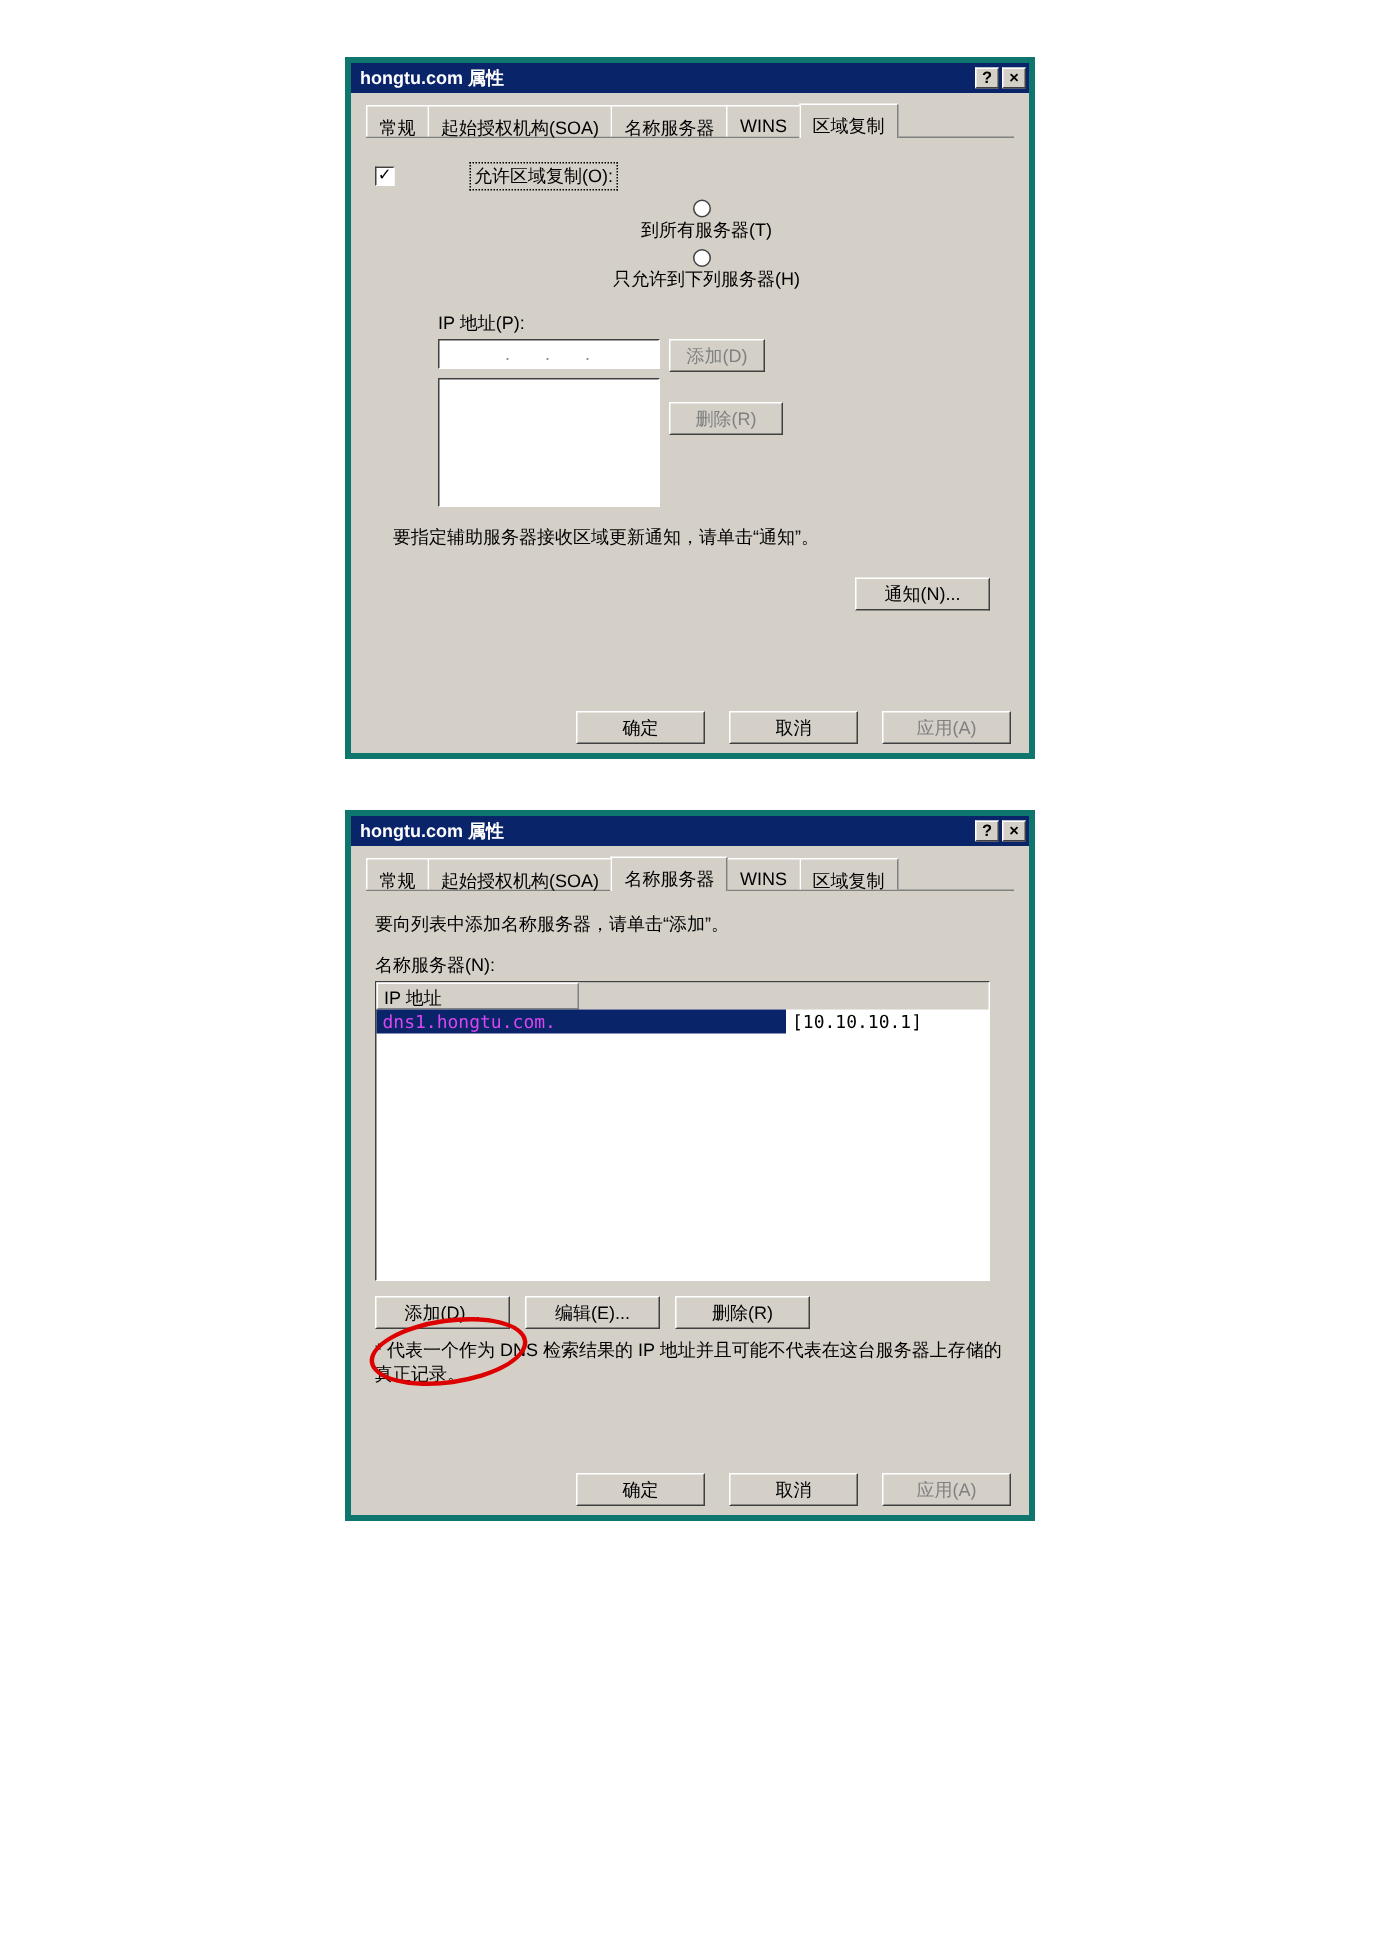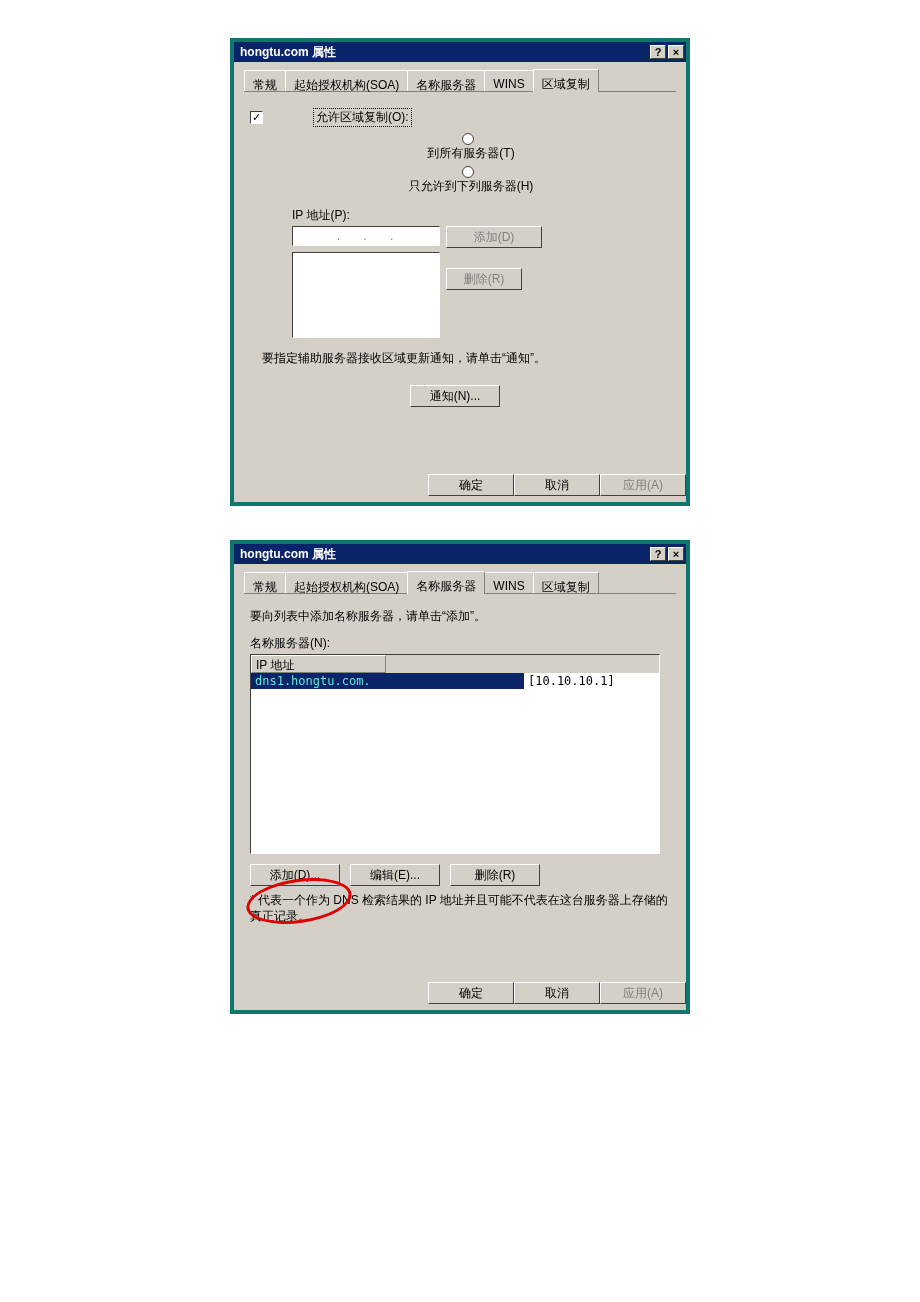--- a/index.html
+++ b/index.html
@@ -125,24 +125,24 @@
       border:1px solid #fff;
       border-right-color:#404040; border-bottom-color:#404040;
       display:inline-flex; align-items:center; justify-content:center;
       font-family: "SimSun", sans-serif;
     }
     .btn.disabled { color:#808080; }
     .ipbtnrow { display:flex; margin-left:42px; align-items:flex-start; }
     .ipbtncol { display:flex; flex-direction:column; margin-left:6px; gap:6px; }
 
     .note { margin: 12px 0 0 12px; }
-    .notifyrow { display:flex; justify-content:center; margin:18px 10px 0 0;}
+    .notifyrow { display:flex; justify-content:flex-end; margin:18px 10px 0 0;}
     .footer {
       position:absolute; left:0; right:0; bottom:6px;
-      display:flex; justify-content:flex-end; gap:0; 
+      display:flex; justify-content:flex-end; gap:16px; padding-right:12px;
     }
     .footer .btn { width:86px; }
 
     
     .nslist {
       width: 410px; height: 200px;
       background:#fff;
       border:1px solid #808080;
       border-top-color:#404040; border-left-color:#404040;
       border-right-color:#fff; border-bottom-color:#fff;
@@ -156,21 +156,21 @@
       border:1px solid #fff;
       border-right-color:#808080; border-bottom-color:#808080;
       padding:1px 4px; flex-shrink:0;
     }
     .nslist .hdrcell.c1 { width: 273px; }
     .nslist .hdrcell.c2 { width: 135px; }
     .nslist .row {
       display:flex; font-family: "SimSun", monospace;
     }
     .nslist .cell { padding:1px 4px; }
-    .nslist .cell.c1 { width:273px; background:#0a246a; color:#5eead4; }
+    .nslist .cell.c1 { width:273px; background:#0a246a; color:#d946ef; }
     .nslist .cell.c2 { width:135px; }
 
     .actrow { display:flex; gap:10px; margin:10px 0 6px 0; position:relative; }
     .actrow .btn { width:90px; }
     .footnote { font-size:12px; line-height:16px; }
 
     .redcircle {
       position:absolute;
       border:3px solid #d00;
       border-radius: 50% / 50%;
@@ -207,21 +207,21 @@
       <span class="radio"></span>
       <span>只允许到下列服务器(H)</span>
     </div>
     <div class="iplabel">IP 地址(P):</div>
     <div class="ipbtnrow">
       <div>
         <div class="ipfield">.   .   .</div>
         <div class="listbox"></div>
       </div>
       <div class="ipbtncol">
-        <div class="btn disabled" style="width:96px">添加(D)</div>
+        <div class="btn disabled" style="width:64px">添加(D)</div>
         <div style="height:8px"></div>
         <div class="btn disabled" style="width:76px">删除(R)</div>
       </div>
     </div>
     <div class="note">要指定辅助服务器接收区域更新通知，请单击“通知”。</div>
     <div class="notifyrow">
       <div class="btn" style="width:90px">通知(N)...</div>
     </div>
   </div>
   <div class="footer">

